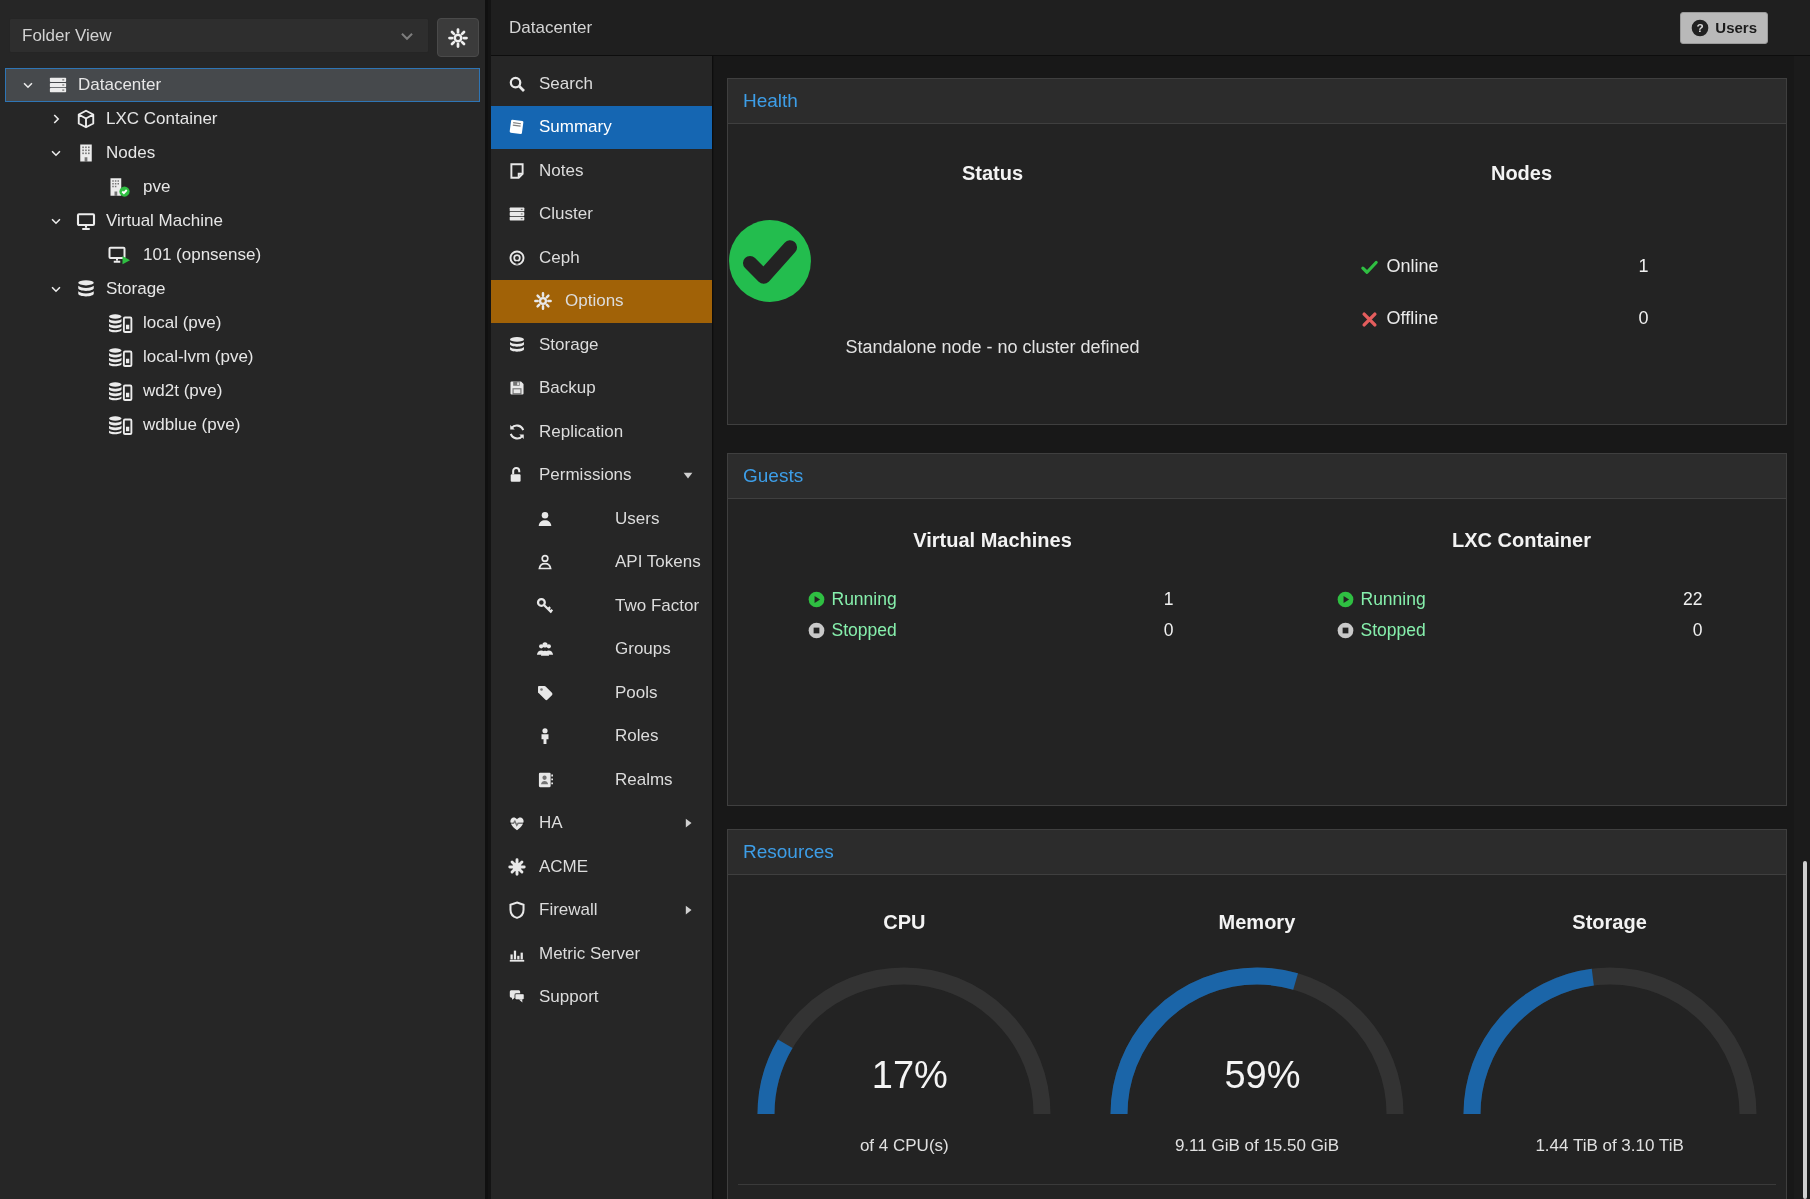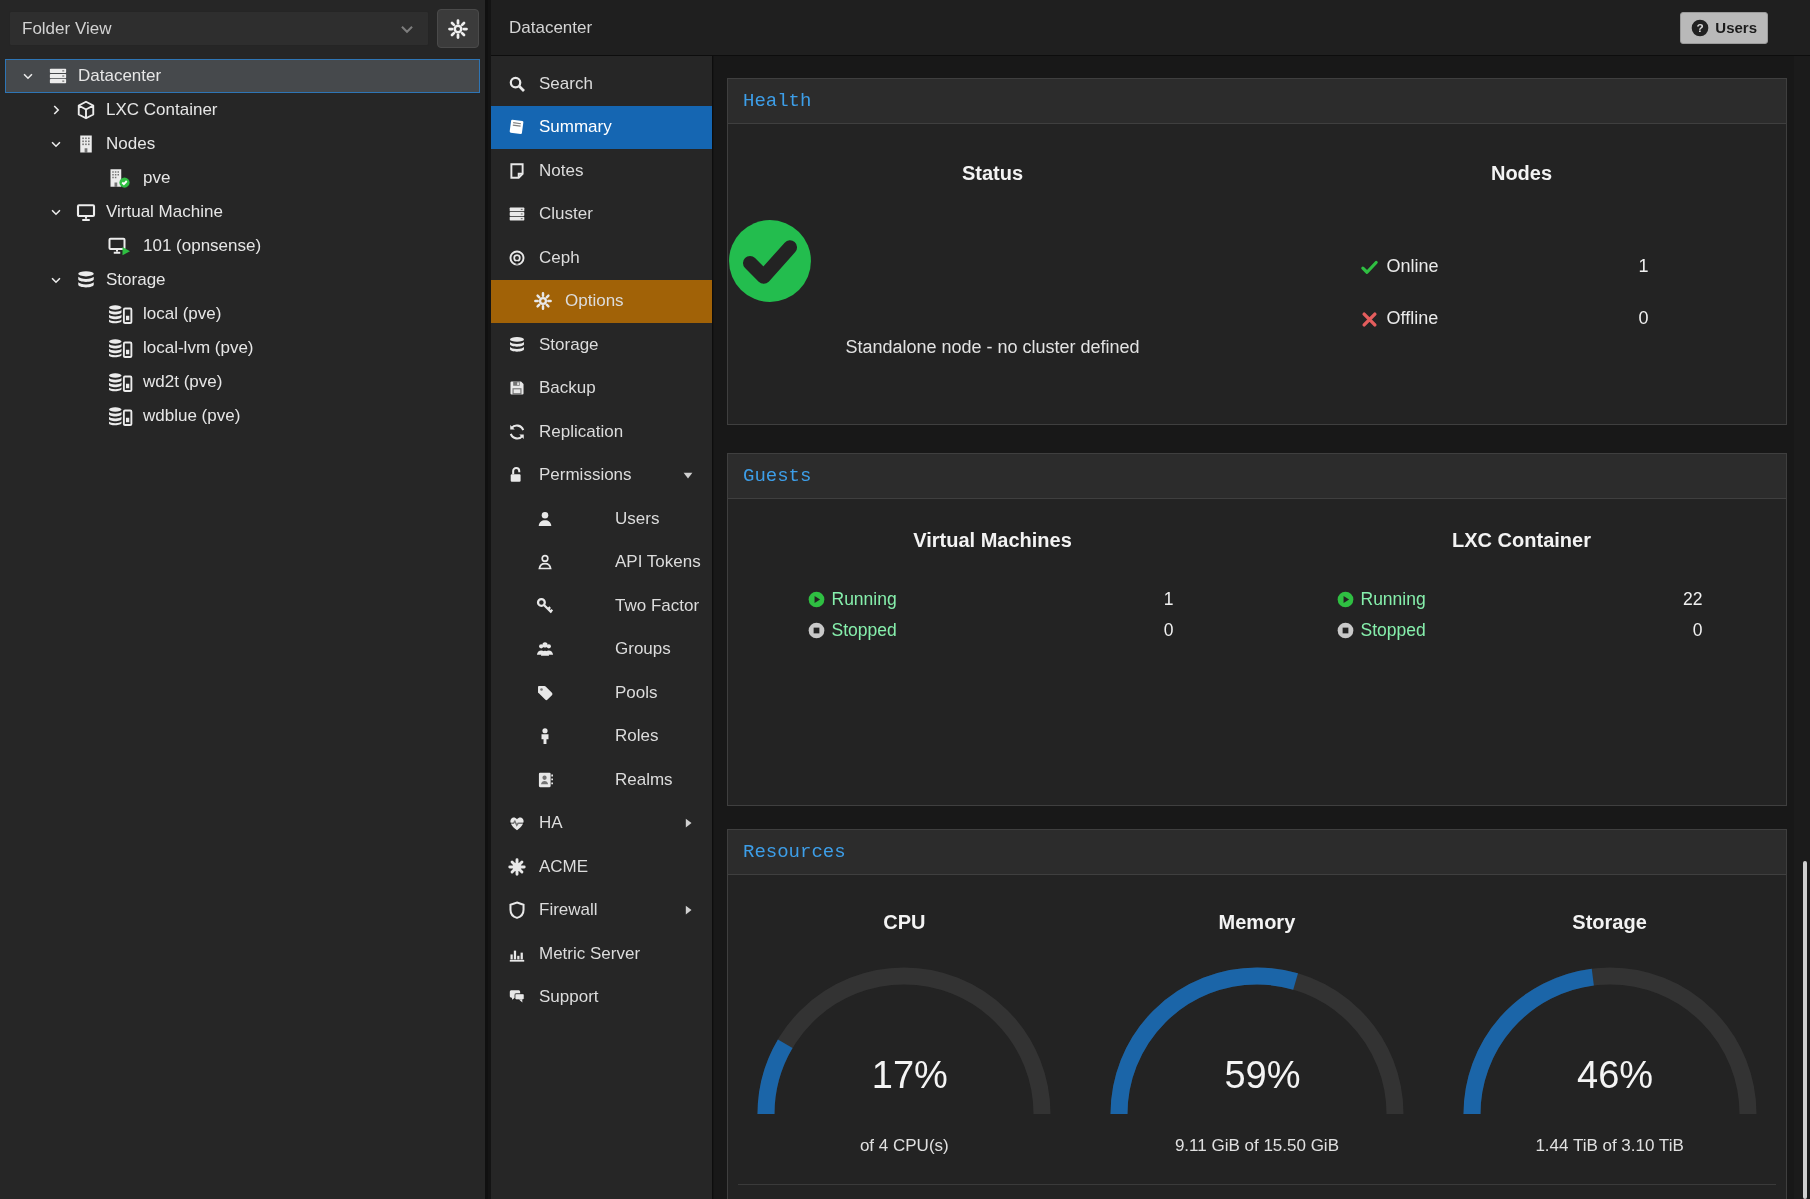--- a/index.html
+++ b/index.html
@@ -6,21 +6,21 @@
   body{
     width:1810px;height:1199px;overflow:hidden;position:relative;
     background:#141414;color:#d8d8d8;
     font-family:"Liberation Sans", sans-serif;
   }
   .icon{display:inline-flex;align-items:center;justify-content:center;flex:0 0 auto;}
   .icon svg{display:block;}
 
   
   .sidebar{position:absolute;left:0;top:0;width:488px;height:1199px;background:#262626;border-right:3px solid #101010;box-sizing:border-box;}
-  .sidebar-head{display:flex;align-items:center;gap:8px;padding:9px 6px 5px 9px;}
+  .sidebar-head{display:flex;gap:8px;padding:18px 6px 5px 9px;}
   .folder-select{flex:1;height:33px;background:#2e2e2e;border:1px solid #252525;border-radius:2px;display:flex;align-items:center;padding:0 12px;font-size:17px;color:#d2d2d2;}
   .folder-select .chev{margin-left:auto;color:#7d7d7d;}
   .gear-btn{width:40px;height:37px;background:#3b3b3b;border:1px solid #4a4a4a;border-radius:4px;display:flex;align-items:center;justify-content:center;color:#efefef;}
   .tree{padding:6px 5px 0 5px;font-size:17px;}
   .tree-row{height:34px;display:flex;align-items:center;color:#e6e6e6;border:1px solid transparent;box-sizing:border-box;}
   .tree-row.sel{background:#46494c;border:1px solid #2e75b5;}
   .tree-row .chev{width:24px;display:flex;justify-content:center;color:#9c9c9c;}
   .tree-row .icon{margin:0 4px;color:#ececec;}
   .tree-row .lbl{margin-left:6px;white-space:nowrap;}
   .lv0{padding-left:6px;} .lv1{padding-left:34px;} .lv2{padding-left:66px;}
@@ -38,21 +38,21 @@
   .menu-item.child{padding-left:42px;gap:48px;}
   .menu-item.sel{background:#1566b2;color:#ffffff;}
   .menu-item.sel .icon{color:#ffffff;}
   .menu-item.hover{background:#a16207;padding-left:40px;}
   .menu-item .arrow{margin-left:auto;color:#d0d0d0;}
 
   
   .content{position:absolute;left:714px;top:56px;width:1096px;height:1143px;background:#181818;box-sizing:border-box;padding:22px 23px 0 13px;overflow:hidden;}
   .panel{border:1px solid #3f3f3f;background:#232323;}
   .panel + .panel{margin-top:0;}
-  .panel-header{height:45px;background:#2c2c2c;border-bottom:1px solid #3f3f3f;display:flex;align-items:center;padding:0 15px;font-size:19px;color:#3d9ee8;box-sizing:border-box;font-family:Liberation Mono, monospace;}
+  .panel-header{height:45px;background:#2c2c2c;border-bottom:1px solid #3f3f3f;display:flex;align-items:center;padding:0 15px;font-size:19px;color:#3d9ee8;box-sizing:border-box;}
   .panel-body{position:relative;}
 
   .cols{display:flex;}
   .half{width:50%;}
   .col-heading{margin-top:38px;text-align:center;font-size:20px;font-weight:bold;color:#f3f3f3;}
 
   .status-circle{width:84px;height:84px;margin:34px auto 0;}
   .status-msg{margin-top:30px;text-align:center;font-size:18px;color:#e2e2e2;}
 
   .stat-table{width:330px;margin:40px auto 0;}
@@ -687,21 +687,20 @@
             </div>
             <div class="gauge-sub">9.11 GiB of 15.50 GiB</div>
           </div>
           <div class="third">
             <div class="col-heading" style="margin-top:36px;">Storage</div>
             <div class="gauge-wrap">
               <svg width="296" height="148" viewBox="0 0 296 148">
                 <path d="M 10 148 A 138 138 0 0 1 286 148" fill="none" stroke="#333333" stroke-width="17"></path>
                 <path d="M 10 148 A 138 138 0 0 1 286 148" fill="none" stroke="#1b65a8" stroke-width="17" stroke-dasharray="199.4 443.5"></path>
               </svg>
-              <div class="pct">46%</div>
             </div>
             <div class="gauge-sub">1.44 TiB of 3.10 TiB</div>
           </div>
         </div>
       <div class="res-divider"></div>
     </div>
   </div>
 
 </div>
 

